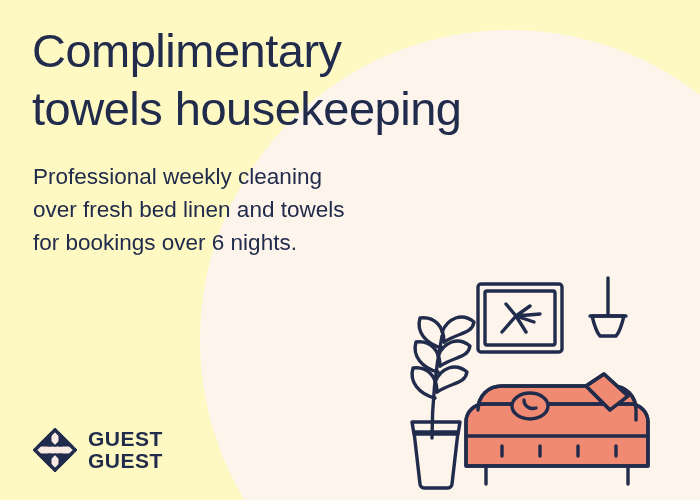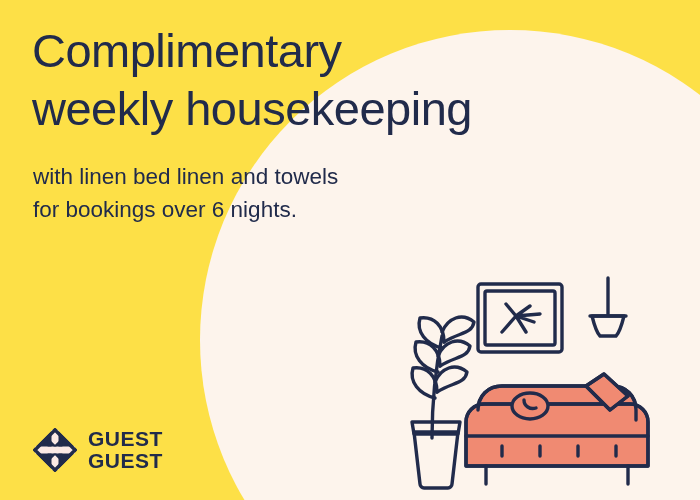--- a/index.html
+++ b/index.html
@@ -10,21 +10,21 @@
     width: 700px;
     height: 500px;
     overflow: hidden;
     font-family: "Liberation Sans", sans-serif;
     background: #FBE9E5;
   }
   .card {
     position: relative;
     width: 700px;
     height: 500px;
-    background: #fde047;
+    background: #fef9c3;
     overflow: hidden;
   }
   
   .cream-blob {
     position: absolute;
     right: -120px;
     bottom: -150px;
     width: 620px;
     height: 620px;
     border-radius: 50%;
@@ -98,25 +98,26 @@
 <body>
 
 <div class="card">
 
   <div class="cream-blob"></div>
 
   <div class="content">
 
     <div class="headline">
       <span>Complimentary</span>
-      <span class="line2">weekly housekeeping</span>
+      <span class="line2">towels housekeeping</span>
     </div>
 
     <div class="subhead">
-      <span>with linen bed linen and towels</span>
+      <span>Professional weekly cleaning</span>
+      <span>over fresh bed linen and towels</span>
       <span>for bookings over 6 nights.</span>
     </div>
 
     <div class="logo">
       <span class="logo-mark">
         <svg viewBox="0 0 44 44" width="44" height="44" aria-hidden="true">
           <path d="M22 1 L43 22 L22 43 L1 22 Z" fill="#212B4B"></path>
           <rect x="18.5" y="8" width="7" height="28" fill="#FBE9E5"></rect>
           <rect x="8" y="18.5" width="28" height="7" fill="#FBE9E5"></rect>
           <path d="M22 1 L43 22 L22 43 L1 22 Z" fill="none" stroke="#212B4B" stroke-width="2"></path>

